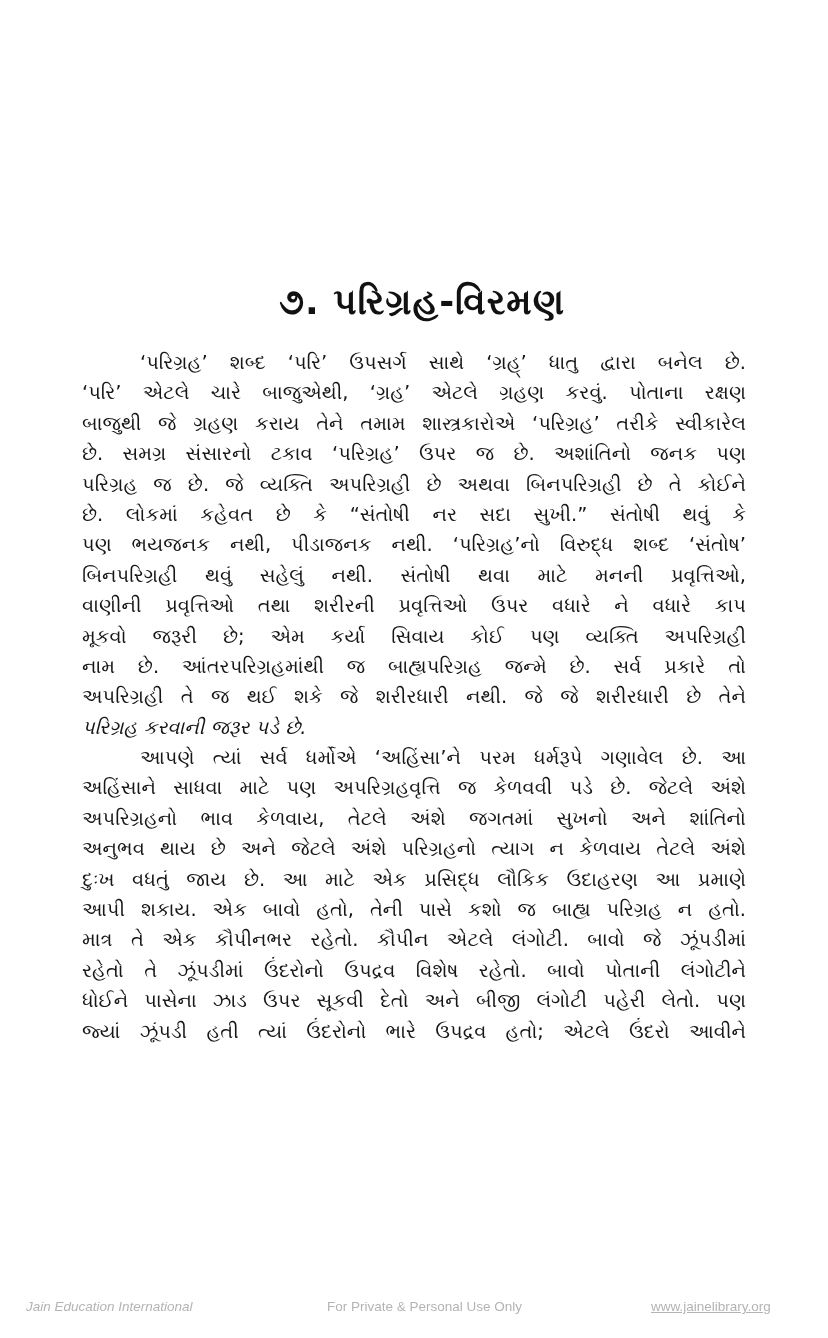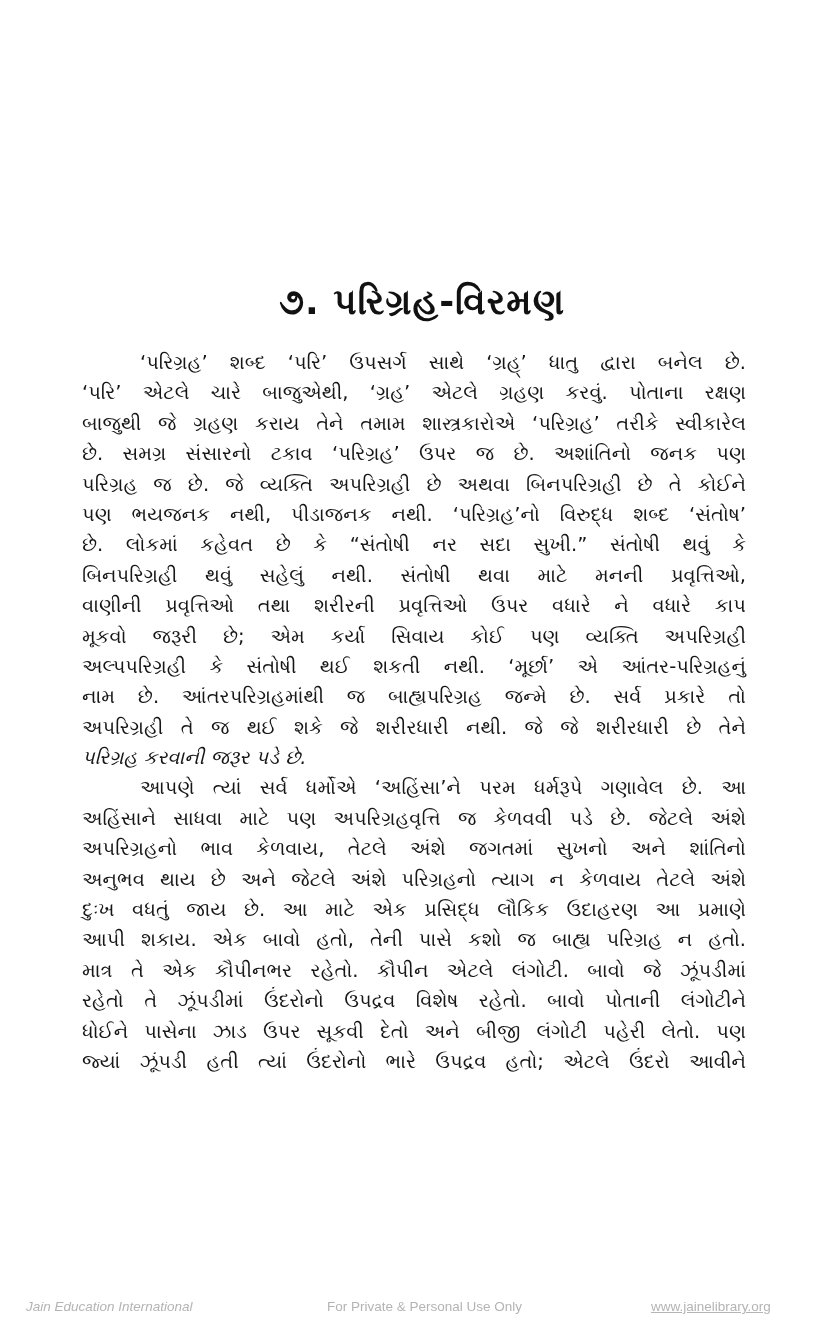--- a/index.html
+++ b/index.html
@@ -83,26 +83,25 @@
   <h1 class="chapter-title" style="margin:8px;">૭. પરિગ્રહ-વિરમણ</h1>
 
   <div class="body-text">
 
     <div>
       <span class="line indent">‘પરિગ્રહ’ શબ્દ ‘પરિ’ ઉપસર્ગ સાથે ‘ગ્રહ્’ ધાતુ દ્વારા બનેલ છે.</span>
       <span class="line">‘પરિ’ એટલે ચારે બાજુએથી, ‘ગ્રહ’ એટલે ગ્રહણ કરવું. પોતાના રક્ષણ</span>
       <span class="line">બાજુથી જે ગ્રહણ કરાય તેને તમામ શાસ્ત્રકારોએ ‘પરિગ્રહ’ તરીકે સ્વીકારેલ</span>
       <span class="line">છે. સમગ્ર સંસારનો ટકાવ ‘પરિગ્રહ’ ઉપર જ છે. અશાંતિનો જનક પણ</span>
       <span class="line">પરિગ્રહ જ છે. જે વ્યક્તિ અપરિગ્રહી છે અથવા બિનપરિગ્રહી છે તે કોઈને</span>
+      <span class="line">છે. લોકમાં કહેવત છે કે “સંતોષી નર સદા સુખી.” સંતોષી થવું કે</span>
       <span class="line">પણ ભયજનક નથી, પીડાજનક નથી. ‘પરિગ્રહ’નો વિરુદ્ધ શબ્દ ‘સંતોષ’</span>
-      <span class="line">છે. લોકમાં કહેવત છે કે “સંતોષી નર સદા સુખી.” સંતોષી થવું કે</span>
       <span class="line">બિનપરિગ્રહી થવું સહેલું નથી. સંતોષી થવા માટે મનની પ્રવૃત્તિઓ,</span>
       <span class="line">વાણીની પ્રવૃત્તિઓ તથા શરીરની પ્રવૃત્તિઓ ઉપર વધારે ને વધારે કાપ</span>
       <span class="line">મૂકવો જરૂરી છે; એમ કર્યા સિવાય કોઈ પણ વ્યક્તિ અપરિગ્રહી</span>
-      <span class="line">અલ્પપરિગ્રહી કે સંતોષી થઈ શકતી નથી. ‘મૂર્છા’ એ આંતર-પરિગ્રહનું</span>
       <span class="line">નામ છે. આંતરપરિગ્રહમાંથી જ બાહ્યપરિગ્રહ જન્મે છે. સર્વ પ્રકારે તો</span>
       <span class="line">અપરિગ્રહી તે જ થઈ શકે જે શરીરધારી નથી. જે જે શરીરધારી છે તેને</span>
       <span class="line last">પરિગ્રહ કરવાની જરૂર પડે છે.</span>
     </div>
 
     <div>
       <span class="line indent">આપણે ત્યાં સર્વ ધર્મોએ ‘અહિંસા’ને પરમ ધર્મરૂપે ગણાવેલ છે. આ</span>
       <span class="line">અહિંસાને સાધવા માટે પણ અપરિગ્રહવૃત્તિ જ કેળવવી પડે છે. જેટલે અંશે</span>
       <span class="line">અપરિગ્રહનો ભાવ કેળવાય, તેટલે અંશે જગતમાં સુખનો અને શાંતિનો</span>
       <span class="line">અનુભવ થાય છે અને જેટલે અંશે પરિગ્રહનો ત્યાગ ન કેળવાય તેટલે અંશે</span>

